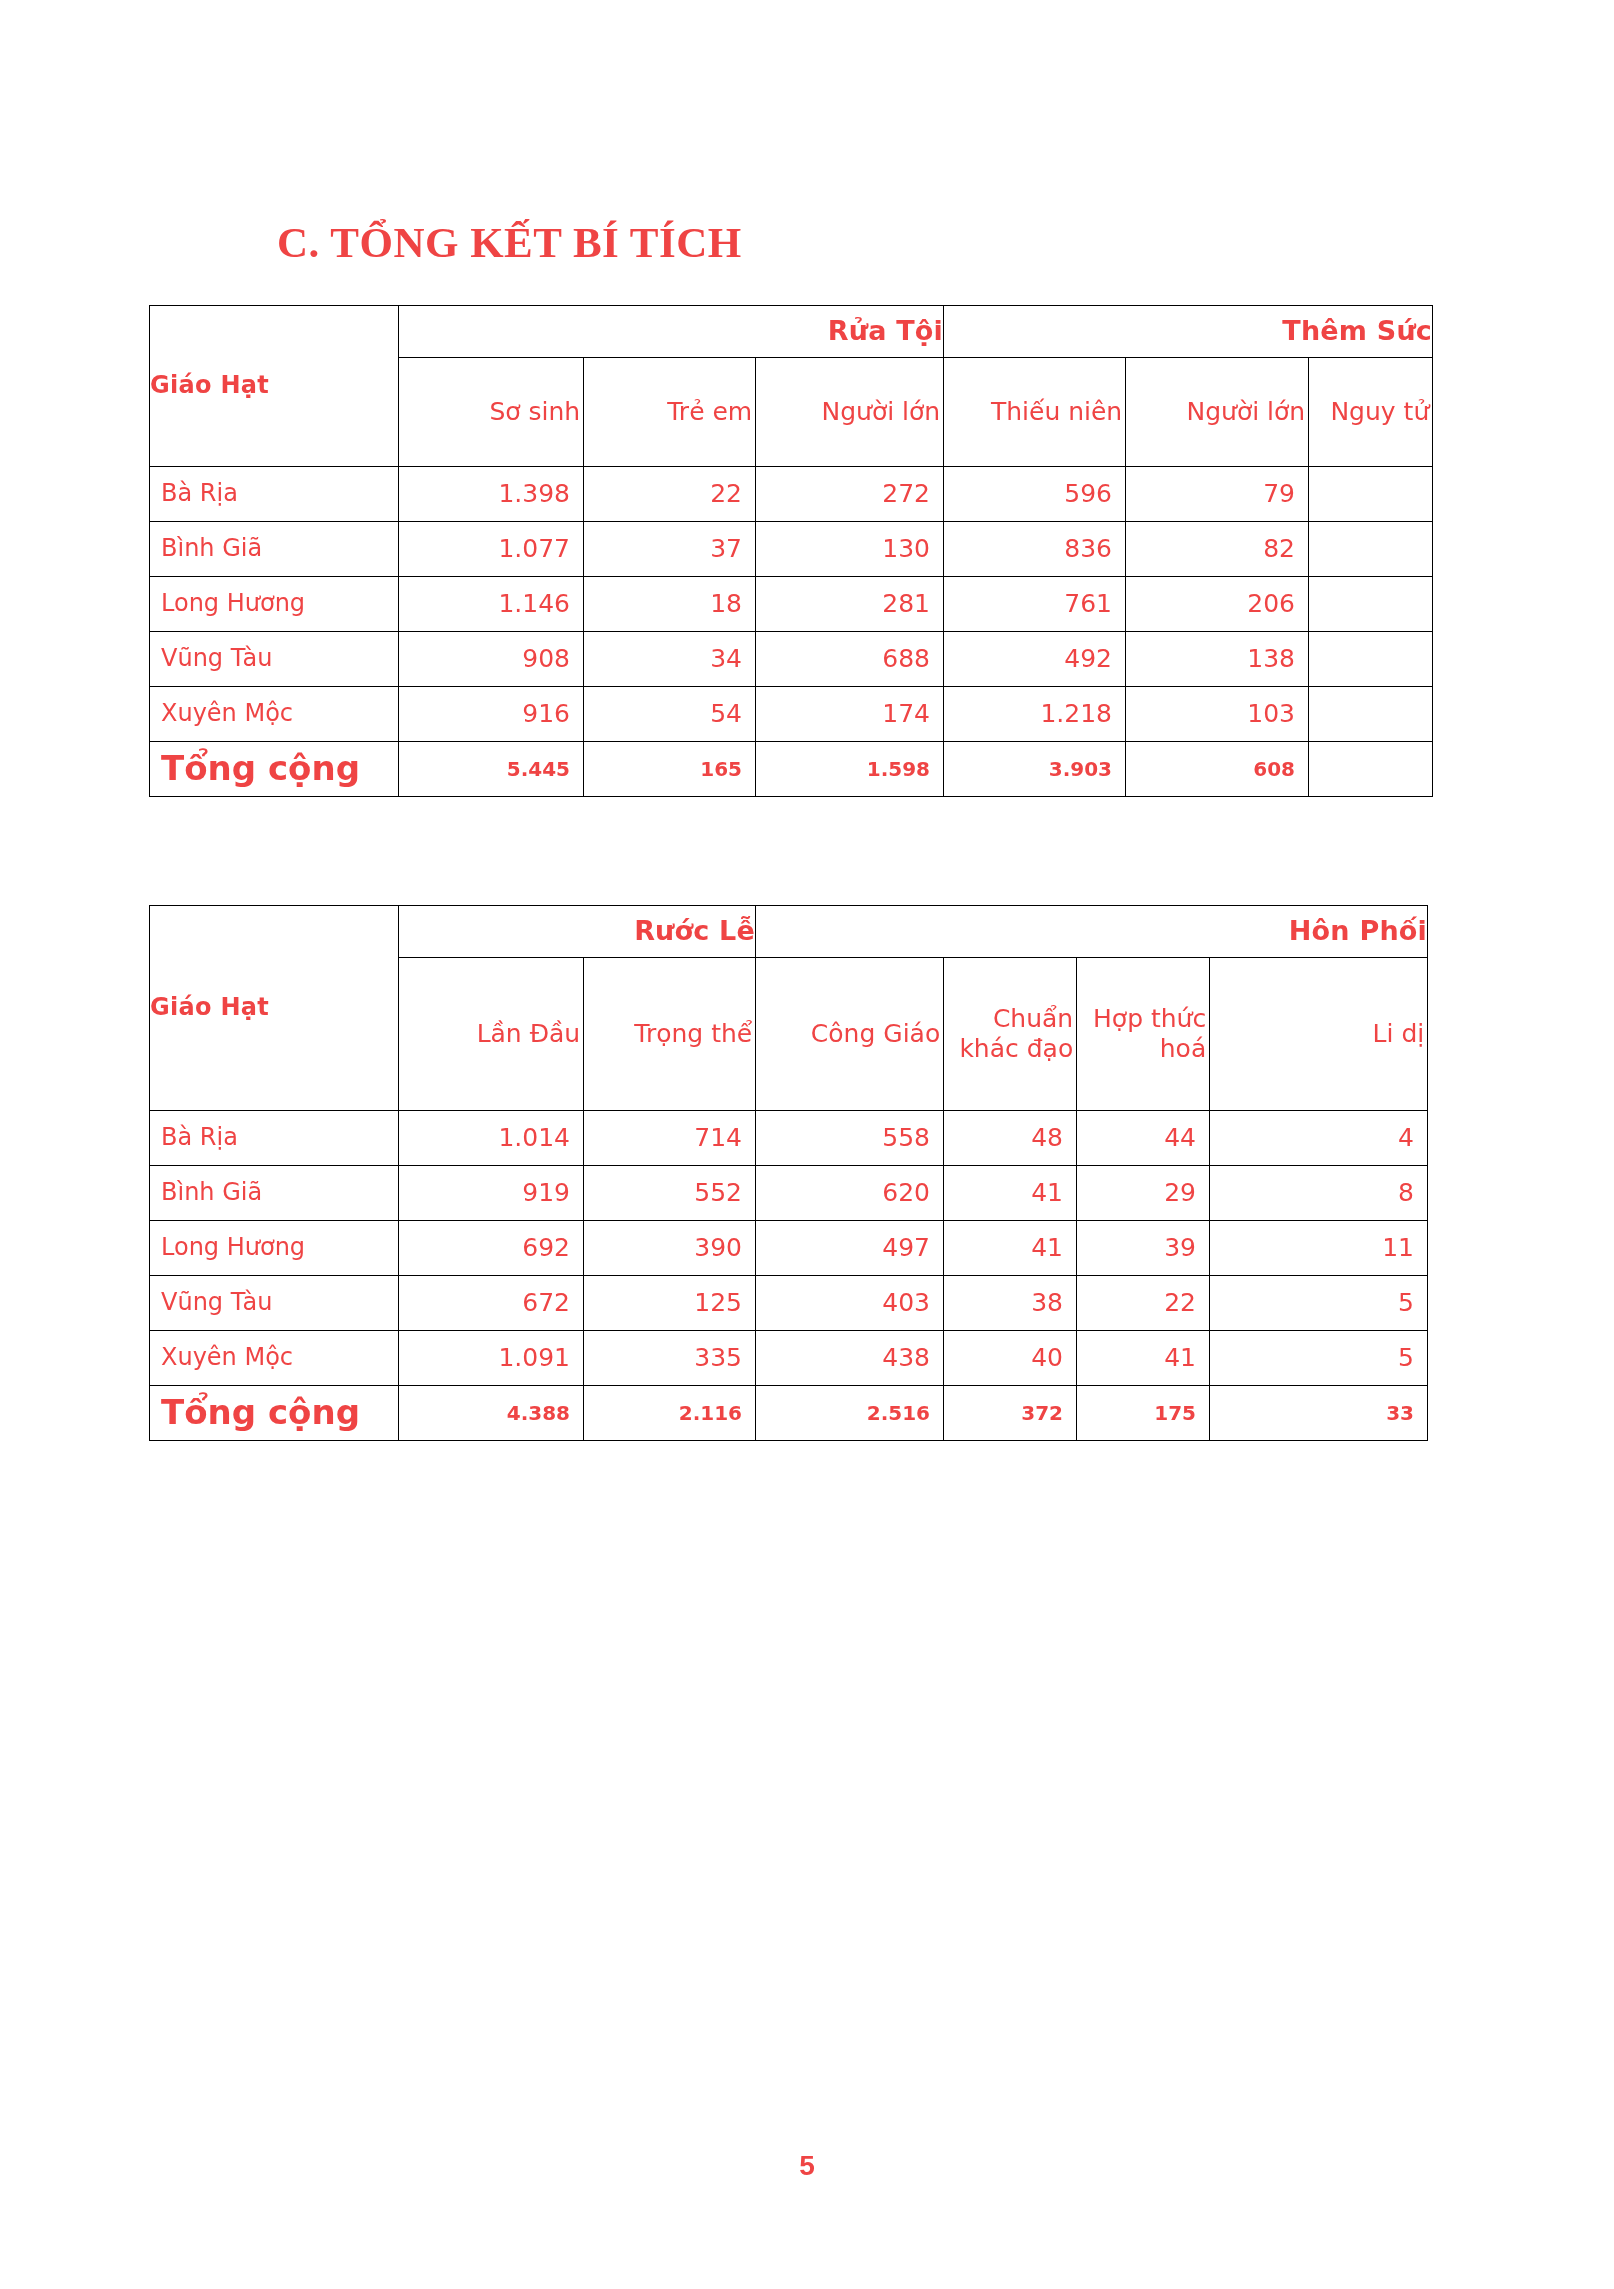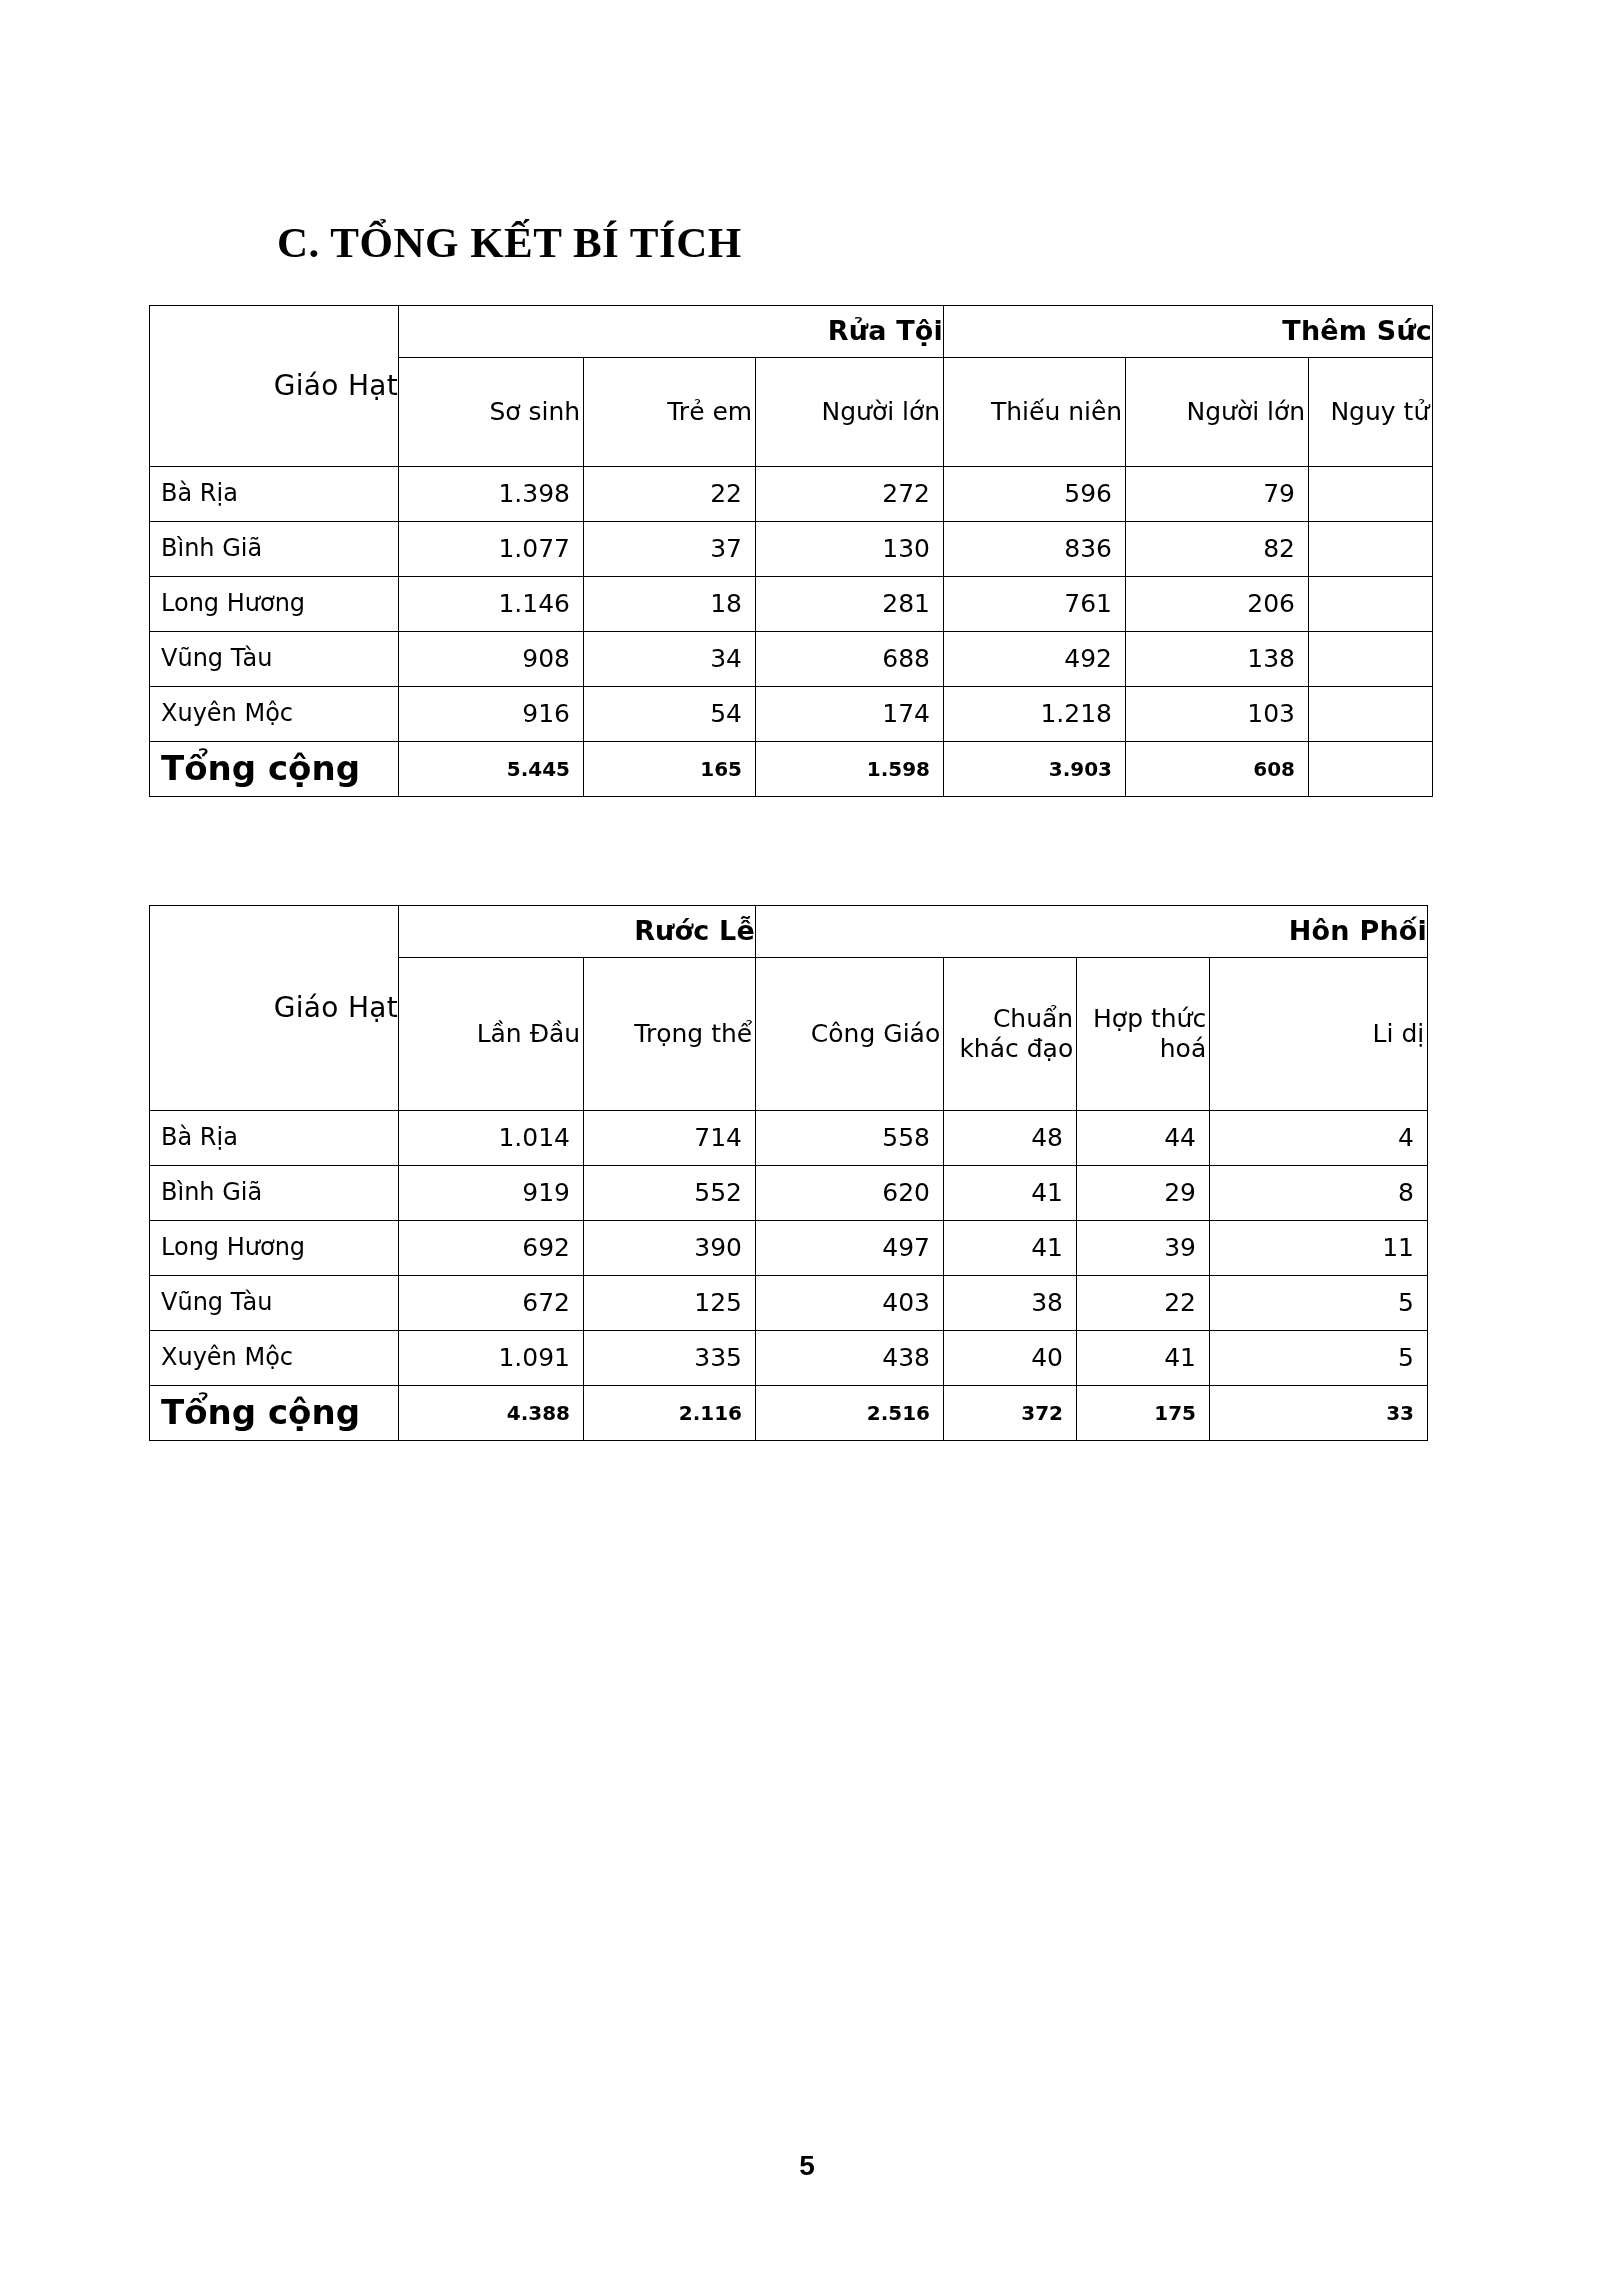--- a/index.html
+++ b/index.html
@@ -6,21 +6,21 @@
     margin: 0;
     padding: 0;
     background: #ffffff;
   }
   .page {
     position: relative;
     width: 1614px;
     height: 2290px;
     background: #ffffff;
     font-family: "Liberation Sans", sans-serif;
-    color: #000000;
+    color: #ef4444;
     overflow: hidden;
   }
 
   
   .doc-title {
     position: absolute;
     left: 277px;
     top: 189px;
     font-family: "Liberation Serif", "DejaVu Serif", serif;
     font-weight: bold;
@@ -50,23 +50,23 @@
     font-weight: bold;
     font-size: 27px;
     letter-spacing: 0.2px;
   }
   .tbl .sub {
     text-align: right;
     font-size: 25px;
     padding: 3.7px 2.8px;
   }
   .tbl .rowhead-cell {
-    text-align: right;
-    font-weight: normal;
-    font-size: 28px;
+    text-align: left;
+    font-weight: bold;
+    font-size: 24px;
     letter-spacing: 0.3px;
   }
   .tbl .dist {
     text-align: left;
     padding-left: 11px;
     font-size: 24px;
   }
   .tbl .num {
     text-align: right;
     padding-right: 13px;

